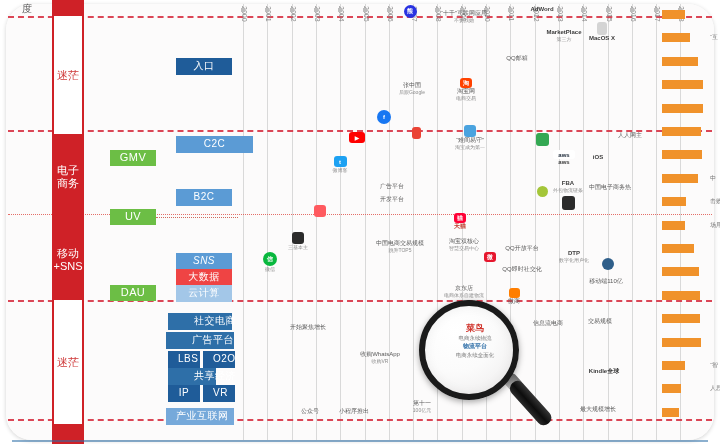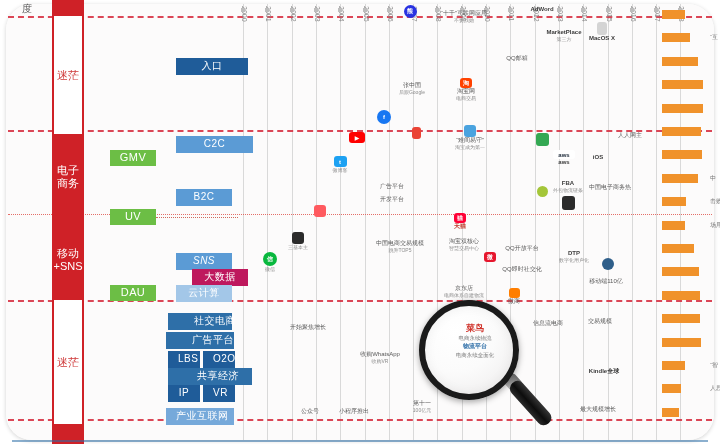--- a/index.html
+++ b/index.html
@@ -64,21 +64,21 @@
   
   .chip-blue{
     position:absolute; color:#fff; text-align:center;
     font-size:10px; line-height:16px; height:17px; white-space:nowrap;
     padding:0 10px; letter-spacing:.5px;
   }
   .chip-blue.d1{ background:#1f5c99; }
   .chip-blue.d2{ background:#2e6fa8;padding-left:26px; }
   .chip-blue.m1{ background:#5b9bd5; }
   .chip-blue.m2{ background:#76a9da; }
-  .chip-blue.l1{ background:#be185d;margin-left:16px; }
+  .chip-blue.l1{ background:#ef4444; }
   .chip-blue.l2{ background:#a3c7e8; }
   .chip-pair{ position:absolute; display:flex; gap:3px; }
   .chip-pair .chip-blue{ position:relative; left:auto; top:auto; }
   
   .yearlab{
     position:absolute; font-size:7px; color:#8a8a8a;
     transform:rotate(90deg); transform-origin:left top;
     white-space:nowrap; letter-spacing:0px;
   }
   .yearmark{
@@ -208,29 +208,29 @@
         </div>
       </div>
     </div>
   <div id="layer-metrics">
       <div class="chip-green" style="left: 110px; top: 150px; width: 46px;">GMV</div>
       <div class="chip-green" style="left: 110px; top: 209px; width: 46px;">UV</div>
       <div class="uv-leader" style="left: 156px; top: 217px; width: 82px;"></div>
       <div class="chip-green" style="left: 110px; top: 285px; width: 46px;">DAU</div>
     </div>
   <div id="layer-concepts">
-      <div class="chip-blue d1" style="left: 176px; top: 58px; width: 72px;">入口</div>
+      <div class="chip-blue d1" style="left: 176px; top: 58px; width: 56px;">入口</div>
       <div class="chip-blue m1" style="left: 176px; top: 136px; width: 77px;">C2C</div>
       <div class="chip-blue m1" style="left: 176px; top: 189px; width: 56px;">B2C</div>
       <div class="chip-blue m1" style="left: 176px; top: 253px; width: 56px; font-style: italic;">SNS</div>
       <div class="chip-blue l1" style="left: 176px; top: 269px; width: 56px;">大数据</div>
       <div class="chip-blue l2" style="left: 176px; top: 285px; width: 56px;">云计算</div>
       <div class="chip-blue d2" style="left: 168px; top: 313px; width: 64px;">社交电商</div>
       <div class="chip-blue d2" style="left: 166px; top: 332px; width: 68px;">广告平台</div>
-      <div class="chip-blue d2" style="left: 168px; top: 368px; width: 84px;">共享经济</div>
+      <div class="chip-blue d2" style="left: 168px; top: 368px; width: 48px;">共享经济</div>
       <div class="chip-blue m2" style="left: 166px; top: 408px; width: 68px; padding-left: 10px;">产业互联网</div>
       <div class="chip-pair" style="left: 168px; top: 351px;">
         <div class="chip-blue d1" style="width: 32px;">LBS</div>
         <div class="chip-blue d1" style="width: 32px;">O2O</div>
       </div>
       <div class="chip-pair" style="left: 168px; top: 385px;">
         <div class="chip-blue d1" style="width: 32px;">IP</div>
         <div class="chip-blue d1" style="width: 32px;">VR</div>
       </div>
     </div>

